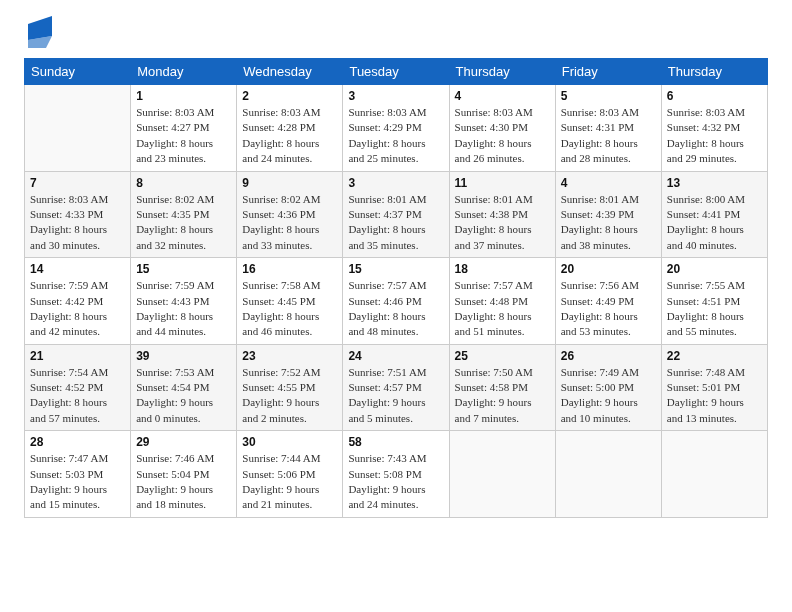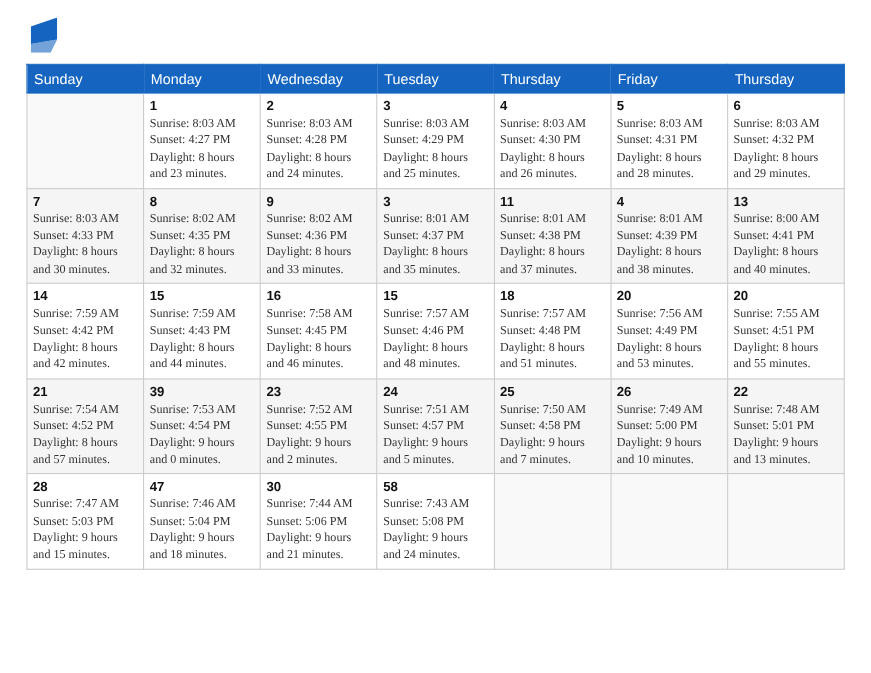--- a/index.html
+++ b/index.html
@@ -254,21 +254,21 @@
             <span class="day-number">22</span>
             <div class="day-info">Sunrise: 7:48 AM<br>Sunset: 5:01 PM<br>Daylight: 9 hours<br>and 13 minutes.</div>
           </td>
         </tr>
         <tr>
           <td>
             <span class="day-number">28</span>
             <div class="day-info">Sunrise: 7:47 AM<br>Sunset: 5:03 PM<br>Daylight: 9 hours<br>and 15 minutes.</div>
           </td>
           <td>
-            <span class="day-number">47</span>
+            <span class="day-number">29</span>
             <div class="day-info">Sunrise: 7:46 AM<br>Sunset: 5:04 PM<br>Daylight: 9 hours<br>and 18 minutes.</div>
           </td>
           <td>
             <span class="day-number">30</span>
             <div class="day-info">Sunrise: 7:44 AM<br>Sunset: 5:06 PM<br>Daylight: 9 hours<br>and 21 minutes.</div>
           </td>
           <td>
             <span class="day-number">58</span>
             <div class="day-info">Sunrise: 7:43 AM<br>Sunset: 5:08 PM<br>Daylight: 9 hours<br>and 24 minutes.</div>
           </td>

